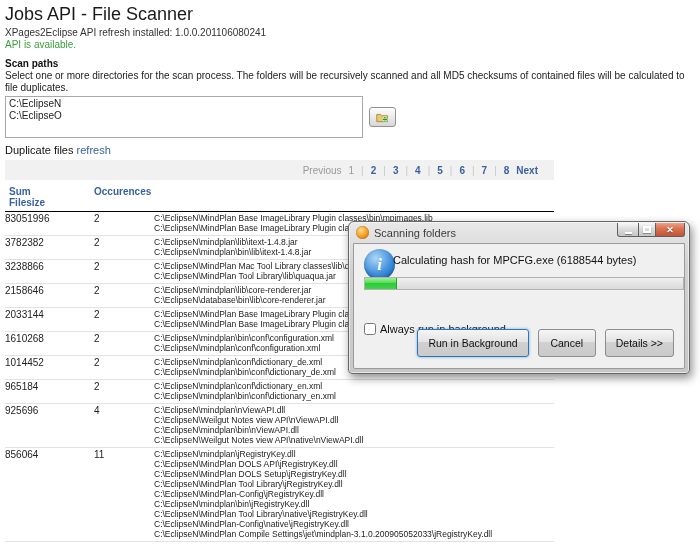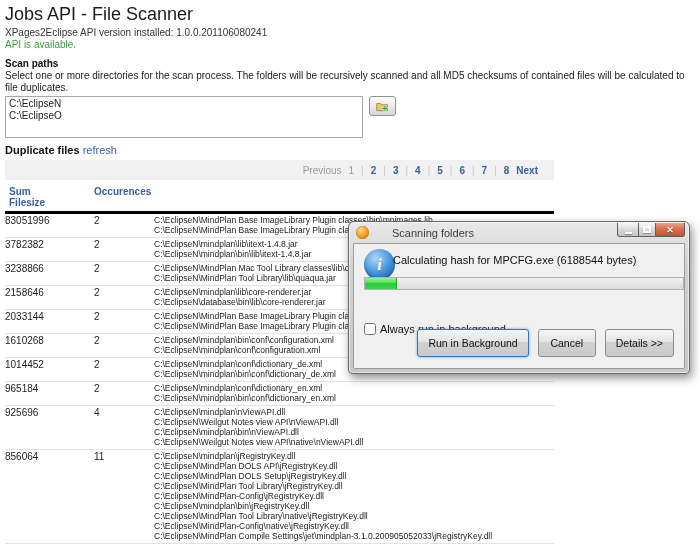--- a/index.html
+++ b/index.html
@@ -5,52 +5,52 @@
   html,body{margin:0;padding:0;background:#fff;}
   body{width:700px;height:553px;overflow:hidden;position:relative;
        font-family:"Liberation Sans",sans-serif;color:#222;}
   .page{padding:4px 0 0 5px;}
   .page-title{font-size:18px;font-weight:normal;color:#1a1a1a;margin:0 0 3px 0;line-height:20px;}
   .subtitle{font-size:10px;line-height:12px;color:#333;}
   .status{font-size:10px;line-height:12px;color:var(--status-green,#3b9e3b);}
   .scan-section{margin-top:7px;}
   .section-head{font-size:10px;font-weight:bold;line-height:12px;color:#111;}
   .desc{font-size:10px;line-height:12px;color:#222;}
-  .paths-row{margin-top:2px;display:flex;gap:6px;align-items:flex-start;}
+  .paths-row{margin-top:2px;display:flex;gap:6px;align-items:center;}
   .paths-input{width:358px;height:42px;box-sizing:border-box;resize:none;
        border:1px solid #a9a9a9;padding:1px 3px;font:10px/12px "Liberation Sans",sans-serif;color:#222;}
   .icon-btn{width:27px;height:20px;display:flex;align-items:center;justify-content:center;
        background:linear-gradient(#fefefe,#e8e8e8 55%,#d6d6d6);border:1px solid #919191;border-radius:3px;cursor:pointer;}
   .btn-row{margin-top:3px;display:flex;gap:4px;}
   .web-btn{font-size:10px;line-height:12px;padding:2px 9px 2px;color:#333;cursor:pointer;
        background:linear-gradient(#fefefe,#e8e8e8 55%,#d6d6d6);border:1px solid #919191;border-radius:3px;}
   .dup-head{margin-top:6px;font-size:11px;line-height:13px;}
-  .dup-head .hd{font-weight:bold;color:#111;}
+  .dup-head .hd{font-weight:normal;color:#111;}
   a.link{color:var(--link,#3961a0);text-decoration:none;cursor:pointer;}
   .pagination{margin-top:3px;width:549px;height:20px;box-sizing:border-box;background:var(--pagination-bar-bg,#f1f1f1);
        display:flex;justify-content:flex-end;align-items:center;gap:7px;padding-right:16px;font-size:10px;}
   .pagination .muted{color:#9a9a9a;}
   .pagination .sep{color:#c8c8c8;}
   .pagination .page-link{color:var(--link,#3961a0);font-weight:bold;cursor:pointer;}
   .dup-table{width:549px;margin-top:4px;}
-  .dup-header{display:flex;border-bottom:3px solid #000000;padding:2px 0 3px;}
+  .dup-header{display:flex;border-bottom:1px solid #000000;padding:2px 0 3px;}
   .dup-header a{font-size:10px;font-weight:bold;color:var(--link,#3961a0);text-decoration:none;cursor:pointer;}
   .col1{width:61px;box-sizing:border-box;}
   .col2{width:60px;box-sizing:border-box;margin-left:28px;}
   .col3{flex:1;min-width:0;}
   .dup-header .col1{padding-left:4px;}
   .dup-row{display:flex;border-bottom:1px solid #e2e2e2;padding:1px 0 2px;}
   .dup-row .col1,.dup-row .col2{font-size:10px;line-height:11px;color:#222;}
   .path{font-size:8.5px;line-height:10px;white-space:nowrap;color:#222;}
   
   .dlg{position:absolute;left:348px;top:221px;width:342px;height:153px;box-sizing:border-box;z-index:5;
        background:linear-gradient(#e9e9e9,#d2d2d2 30%,#c7c7c7);border:1px solid #676767;
        border-radius:6px 6px 4px 4px;
        box-shadow:2px 4px 10px rgba(0,0,0,.45), inset 0 0 0 1px rgba(255,255,255,.55);}
-  .dlg-titlebar{height:21px;display:flex;align-items:center;gap:23px;padding-left:7px;}
+  .dlg-titlebar{height:21px;display:flex;align-items:center;gap:5px;padding-left:7px;}
   .dlg-title-icon{width:13px;height:13px;border-radius:50%;flex:0 0 auto;
        background:radial-gradient(circle at 38% 32%, #ffd98c, #f29a1f 55%, #b96a08);
        box-shadow:inset 0 0 1px #8a4d00;}
   .dlg-title-text{font-size:11px;color:#3c3c3c;}
   .win-btns{position:absolute;top:1px;right:4px;display:flex;}
   .win-btn{height:14px;box-sizing:border-box;border:1px solid #5f5f5f;border-top:none;
        display:flex;align-items:center;justify-content:center;cursor:pointer;}
   .win-min{width:22px;border-radius:0 0 0 3px;background:linear-gradient(#f7f7f7,#dadada 50%,#c5c5c5);}
   .win-max{width:17px;border-left:none;background:linear-gradient(#f7f7f7,#dadada 50%,#c5c5c5);}
   .win-close{width:29px;border-left:none;border-radius:0 0 3px 0;color:#fff;font-size:9px;font-weight:bold;
@@ -75,21 +75,21 @@
        background:linear-gradient(#f5f5f5,#e4e4e4 45%,#d1d1d1 46%,#cacaca);
        border:1px solid #8d8d8d;border-radius:3px;}
   .dlg-btn.secondary{min-width:58px;}
   .dlg-btn.primary{border-color:#3075b5;box-shadow:0 0 3px rgba(80,150,220,.8);}
 </style>
 </head>
 <body>
 
 <div class="page">
   <h1 class="page-title">Jobs API - File Scanner</h1>
-  <div class="subtitle">XPages2Eclipse API version installed: 1.0.0.201106080241</div>
+  <div class="subtitle">XPages2Eclipse API refresh installed: 1.0.0.201106080241</div>
   <div class="status">API is available.</div>
 
   <div class="scan-section">
     <div class="section-head">Scan paths</div>
     <div class="desc">Select one or more directories for the scan process. The folders will be recursively scanned and all MD5 checksums of contained files will be calculated to file duplicates.</div>
     <div class="paths-row">
       <textarea class="paths-input" spellcheck="false" style="">C:\EclipseN
 C:\EclipseO</textarea>
       <button class="icon-btn">
         <svg width="17" height="15" viewBox="0 0 17 15">

